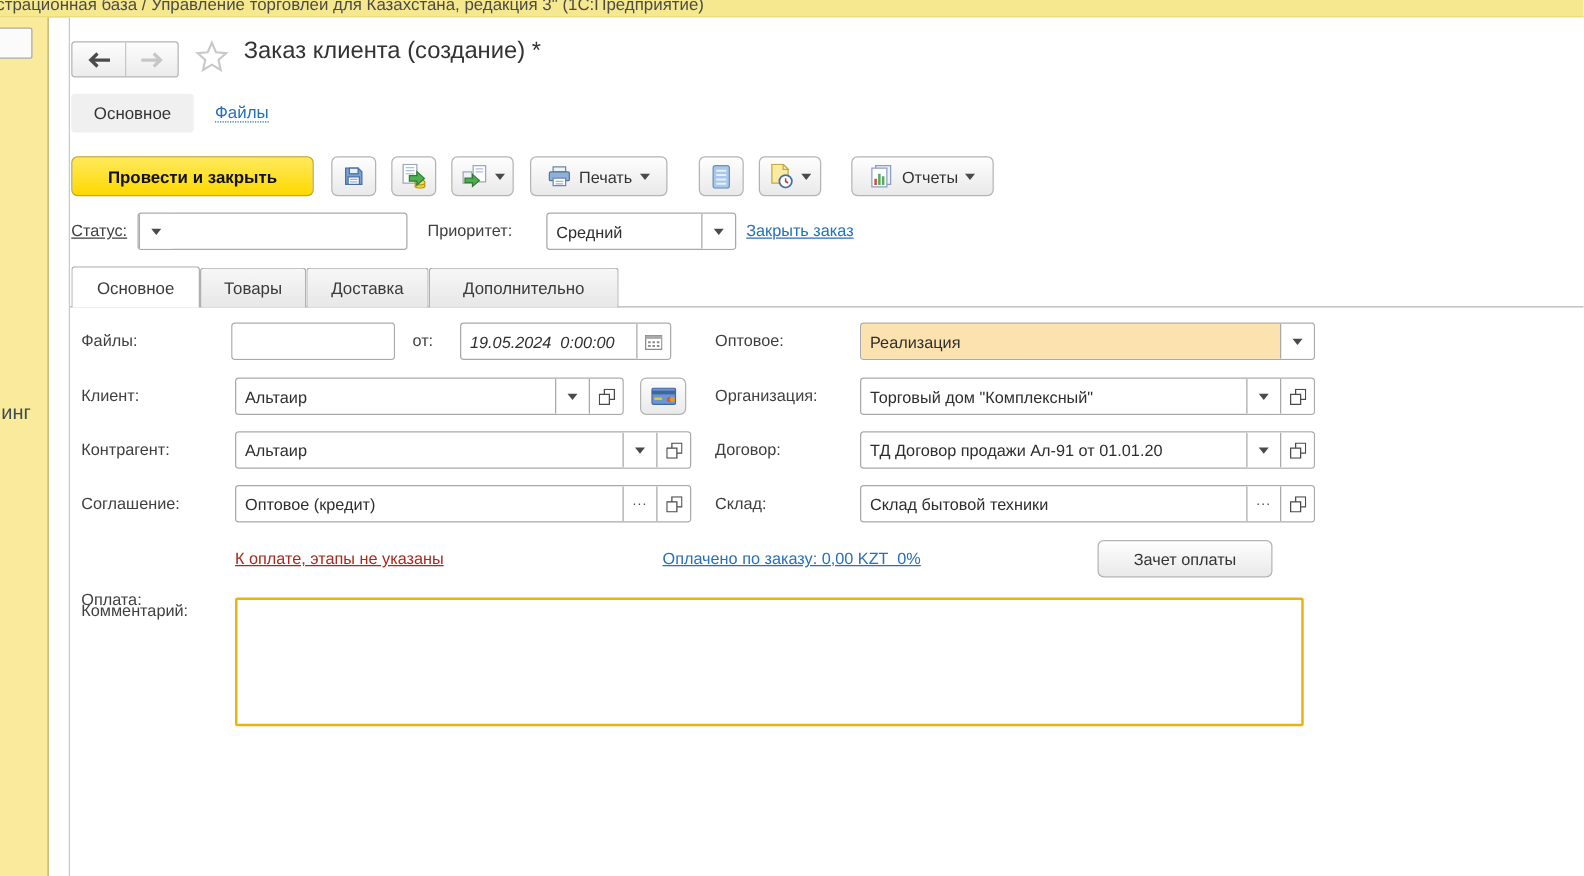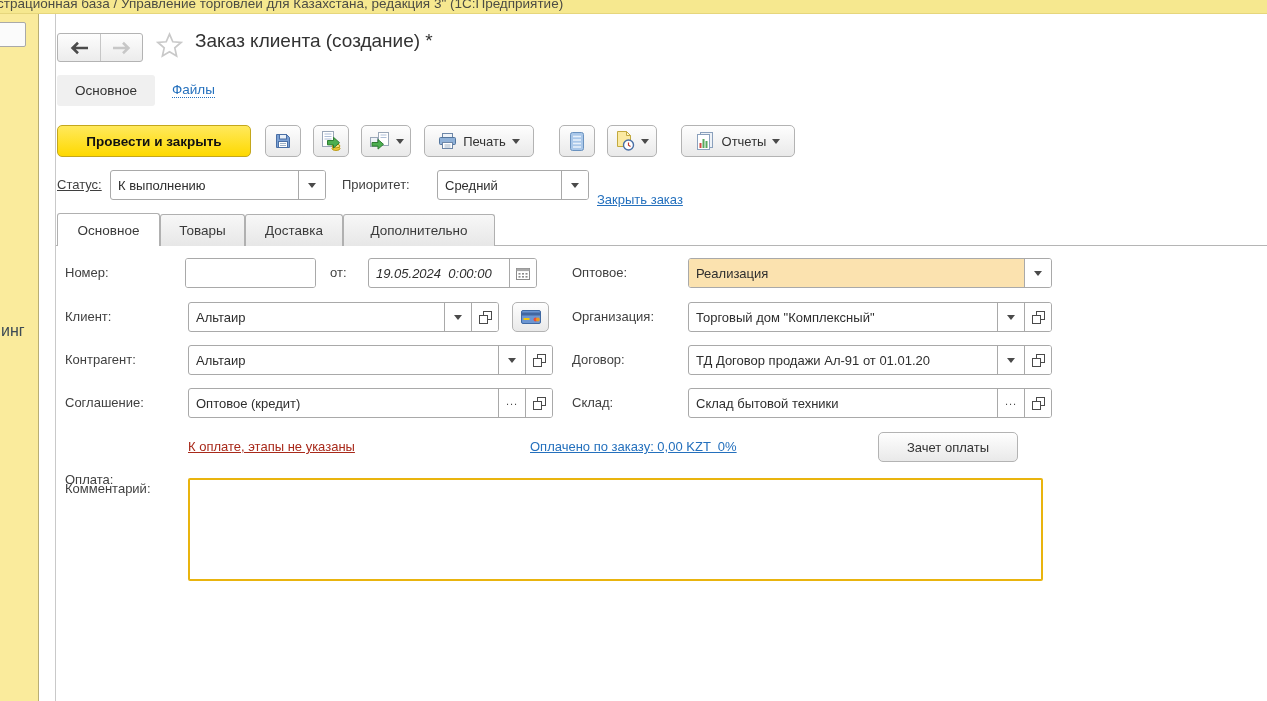--- a/index.html
+++ b/index.html
@@ -165,41 +165,40 @@
         <rect x="3.5" y="11" width="2" height="5" fill="#d24a43"></rect>
         <rect x="6.5" y="7" width="2" height="9" fill="#57a85c"></rect>
         <rect x="9.5" y="9" width="2" height="7" fill="#57a85c"></rect>
       </svg>
     <span>Отчеты</span>
     <span class="caret"></span>
   </button>
 
   <span class="lbl" style="position:absolute;left:1px;top:163px;text-decoration:underline;">Статус:</span>
   <div class="field" style="left:54px;top:156px;width:216px;">
-    <div class="val">К выполнению</div>
     <div class="seg">
         <span class="caret"></span>
       </div>
   </div>
   <span class="lbl" style="position:absolute;left:286px;top:163px;">Приоритет:</span>
   <div class="field" style="left:381px;top:156px;width:152px;">
     <div class="val">Средний</div>
     <div class="seg">
         <span class="caret"></span>
       </div>
   </div>
-  <span class="link-blue" style="position:absolute;left:541px;top:178px;">Закрыть заказ</span>
+  <span class="link-blue" style="position:absolute;left:541px;top:163px;">Закрыть заказ</span>
 
   <div class="doc-tab active" style="left:1px;width:103px;">Основное</div>
   <div class="doc-tab inactive" style="left:104px;width:85px;">Товары</div>
   <div class="doc-tab inactive" style="left:189px;width:98px;">Доставка</div>
   <div class="doc-tab inactive" style="left:287px;width:152px;">Дополнительно</div>
   <div class="tabline"></div>
 
-  <span class="lbl" style="position:absolute;left:9px;top:251px;">Номер:</span>
+  <span class="lbl" style="position:absolute;left:9px;top:251px;">Файлы:</span>
   <div class="field" style="left:129px;top:244px;width:131px;">
     <input class="num-input" value="" style="">
   </div>
   <span class="lbl" style="position:absolute;left:274px;top:251px;">от:</span>
   <div class="field" style="left:312px;top:244px;width:169px;font-style:italic;">
     <div class="val">19.05.2024  0:00:00</div>
     <div class="seg">
       <svg width="14" height="13" viewBox="0 0 14 13">
           <rect x="0.5" y="1.5" width="13" height="11" fill="#fff" stroke="#8a8a8a"></rect>
           <rect x="0.5" y="1.5" width="13" height="2.6" fill="#a9a9a9"></rect>

